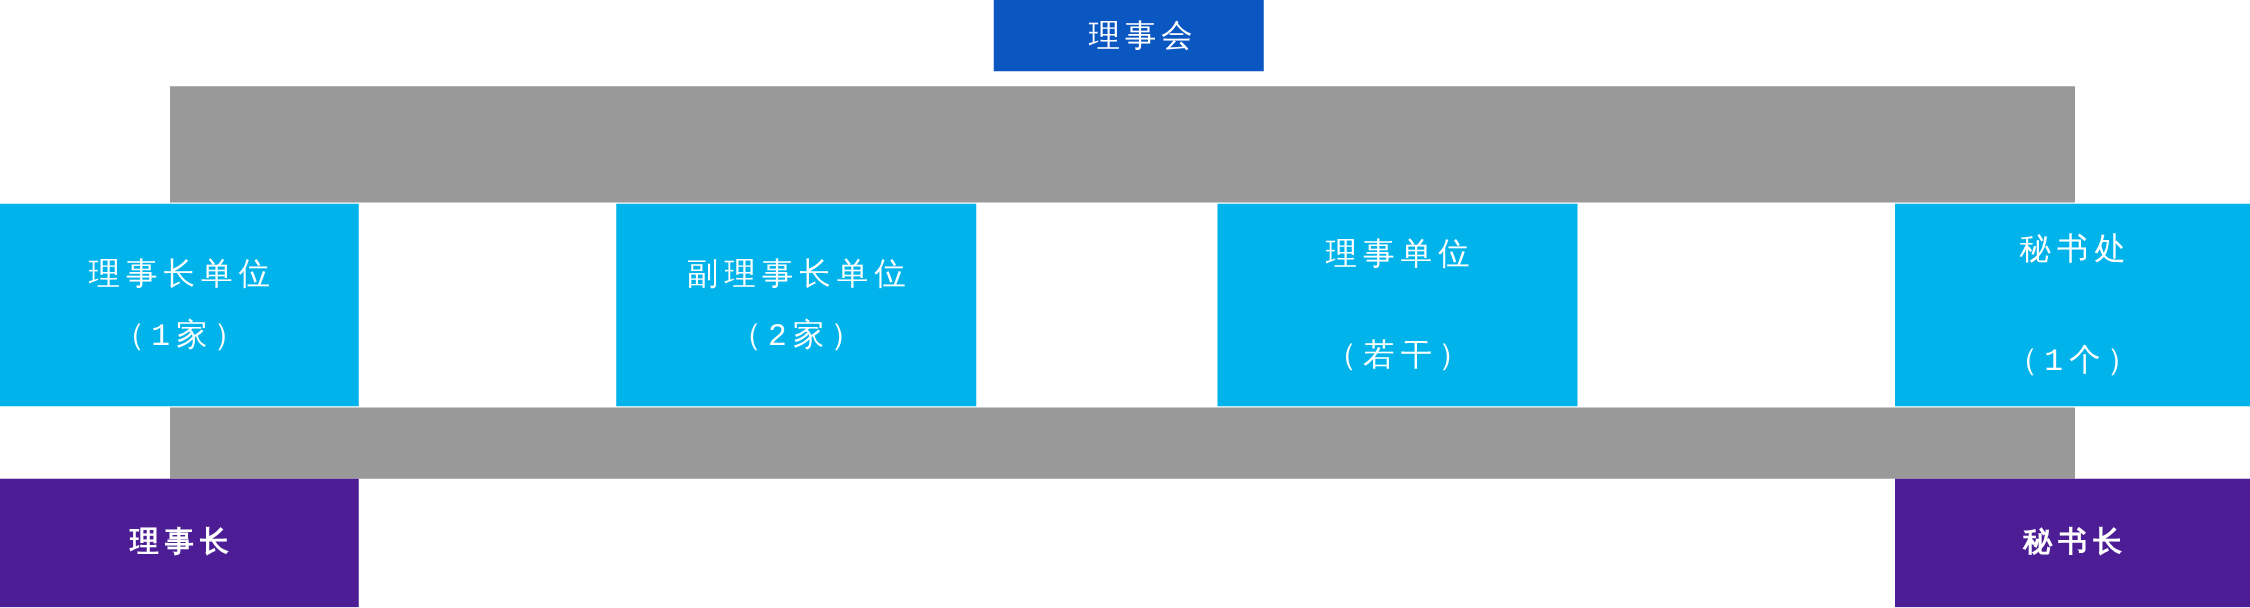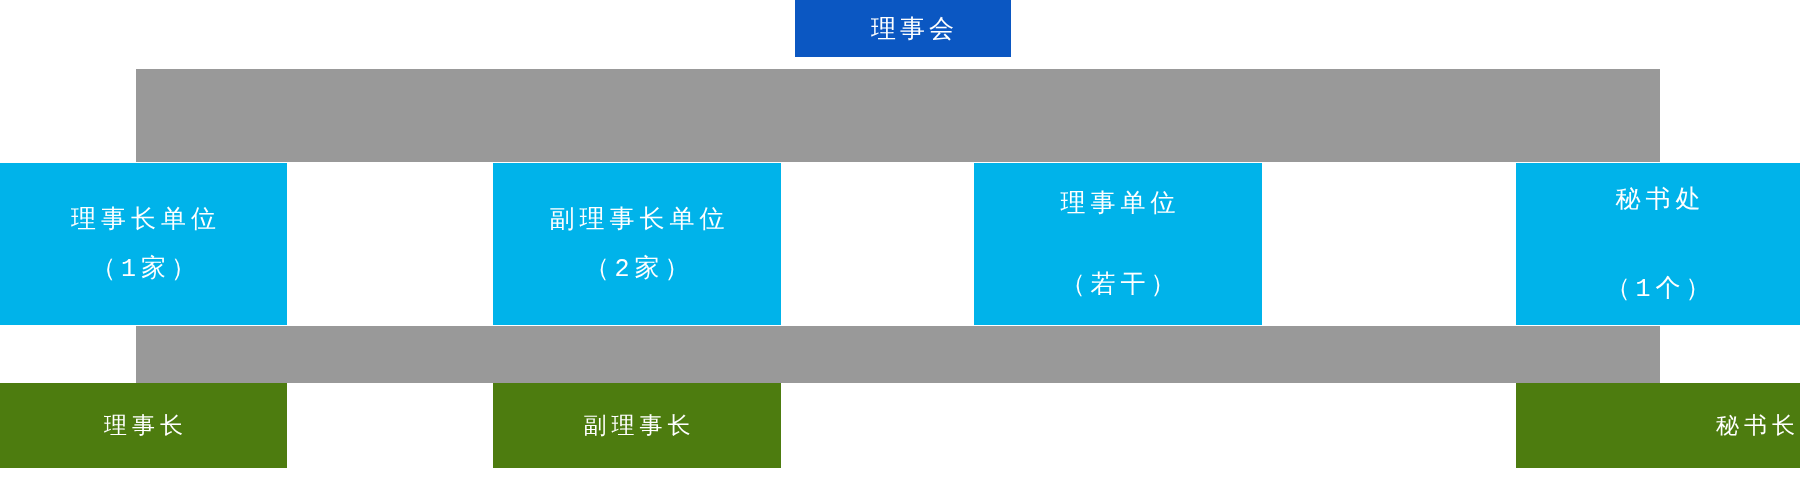--- a/index.html
+++ b/index.html
@@ -82,33 +82,34 @@
   }
   .unit-node {
     background: #00b3ea;
     font-size: 25px;
     letter-spacing: 5px;
     text-indent: 5px;
   }
   .unit-node .line1 { line-height: 1; margin-bottom: 26px; }
   .unit-node .line2 { line-height: 1; font-family: Liberation Mono, monospace; }
   .role-node {
-    background: #4d7c0f;
+    background: #4c1d95;
     font-size: 23px;
     letter-spacing: 5px;
     text-indent: 5px;
-    height: 85px;
+    height: 103px;
+    font-weight: bold;
   }
   .role-node .line1 { line-height: 1; }
   
   .col-0 { left: 0px;    width: 287px; }
   .col-1 { left: 493px;  width: 288px; text-align: center; }
   .col-2 { left: 974px; width: 288px; gap: 32px; }
   .col-3 { left: 1516px; width: 284px; gap: 40px; }
-  .role-row .col-3 { left: 1516px; width: 284px; align-items: flex-end; }
+  .role-row .col-3 { left: 1516px; width: 284px; }
 </style>
 </head>
 <body>
 
 <div id="org-chart">
 
   <div class="root-node">
     <span>理事会</span>
   </div>
 
@@ -139,23 +140,20 @@
   </div>
 
   <div class="connector-band lower"></div>
 
   <div class="role-row">
 
     <div class="node role-node col-0">
       <span class="line1">理事长</span>
     </div>
 
-    <div class="node role-node col-1">
-      <span class="line1">副理事长</span>
-    </div>
 
 
     <div class="node role-node col-3">
       <span class="line1">秘书长</span>
     </div>
 
   </div>
 
 </div>
 

